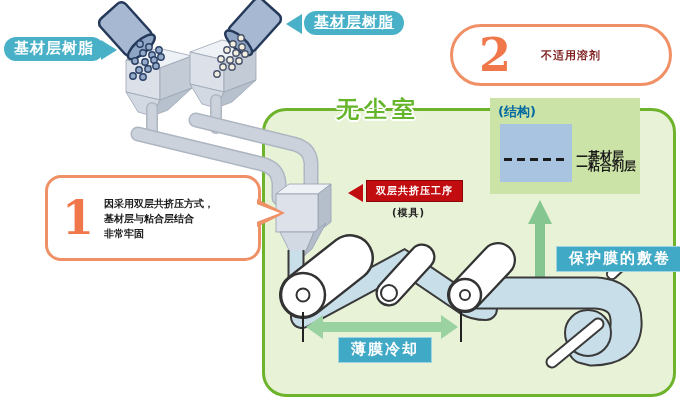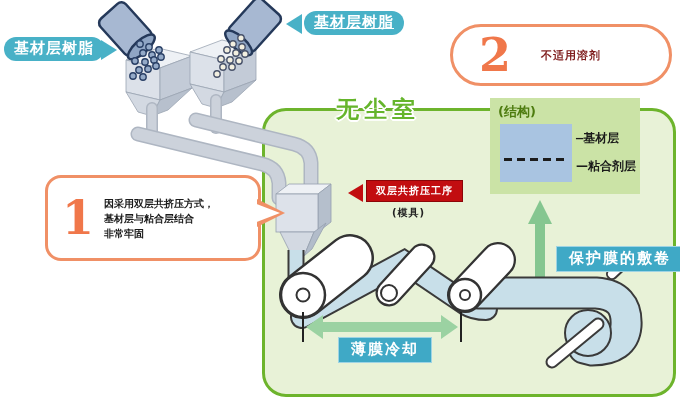--- a/index.html
+++ b/index.html
@@ -9,26 +9,26 @@
 
   
   .cleanroom{left:262px;top:108px;width:414px;height:289px;box-sizing:border-box;
     background:#e8f2d7;border:3px solid #6db42c;border-radius:24px;z-index:1;}
   .cr-title{left:336px;top:94px;z-index:6;font-size:23px;font-weight:bold;color:#65b52b;
     letter-spacing:5px;
     text-shadow:-2px 0 #fff,2px 0 #fff,0 -2px #fff,0 2px #fff,-1px -1px #fff,1px 1px #fff,-1px 1px #fff,1px -1px #fff;}
 
   
   .panel{left:490px;top:98px;width:150px;height:96px;background:#cbe3a6;z-index:4;}
-  .panel-title{position:absolute;left:8px;top:5px;font-size:13px;font-weight:bold;color:#4d7c0f;}
+  .panel-title{position:absolute;left:8px;top:5px;font-size:13px;font-weight:bold;color:#0369a1;}
   .swatch{position:absolute;left:10px;top:26px;width:72px;height:58px;background:#a9c4e1;}
   .dashes{position:absolute;left:4px;right:4px;top:34px;height:3px;
     background:repeating-linear-gradient(90deg,#1c1c1c 0 8px,transparent 8px 13px);}
   .layer-label{position:absolute;left:86px;font-size:12px;font-weight:bold;color:#1a1a1a;white-space:nowrap;}
-  .l1{top:32px;font-family:Liberation Mono, monospace;} .l2{top:60px;}
+  .l1{top:50px;} .l2{top:60px;}
 
   
   .pill{background:#48b1c7;color:#fff;font-size:15px;font-weight:bold;letter-spacing:1px;
     padding:2px 10px 3px;border-radius:13px;z-index:6;white-space:nowrap;}
   .pill-adh{left:4px;top:37px;}
   .pill-base{left:304px;top:11px;text-decoration:underline;}
   .tri{width:0;height:0;z-index:6;}
   .tri-right{left:101px;top:40px;border-top:10px solid transparent;border-bottom:10px solid transparent;border-left:16px solid #48b1c7;}
   .tri-left{left:286px;top:14px;border-top:10px solid transparent;border-bottom:10px solid transparent;border-right:16px solid #48b1c7;}
 

